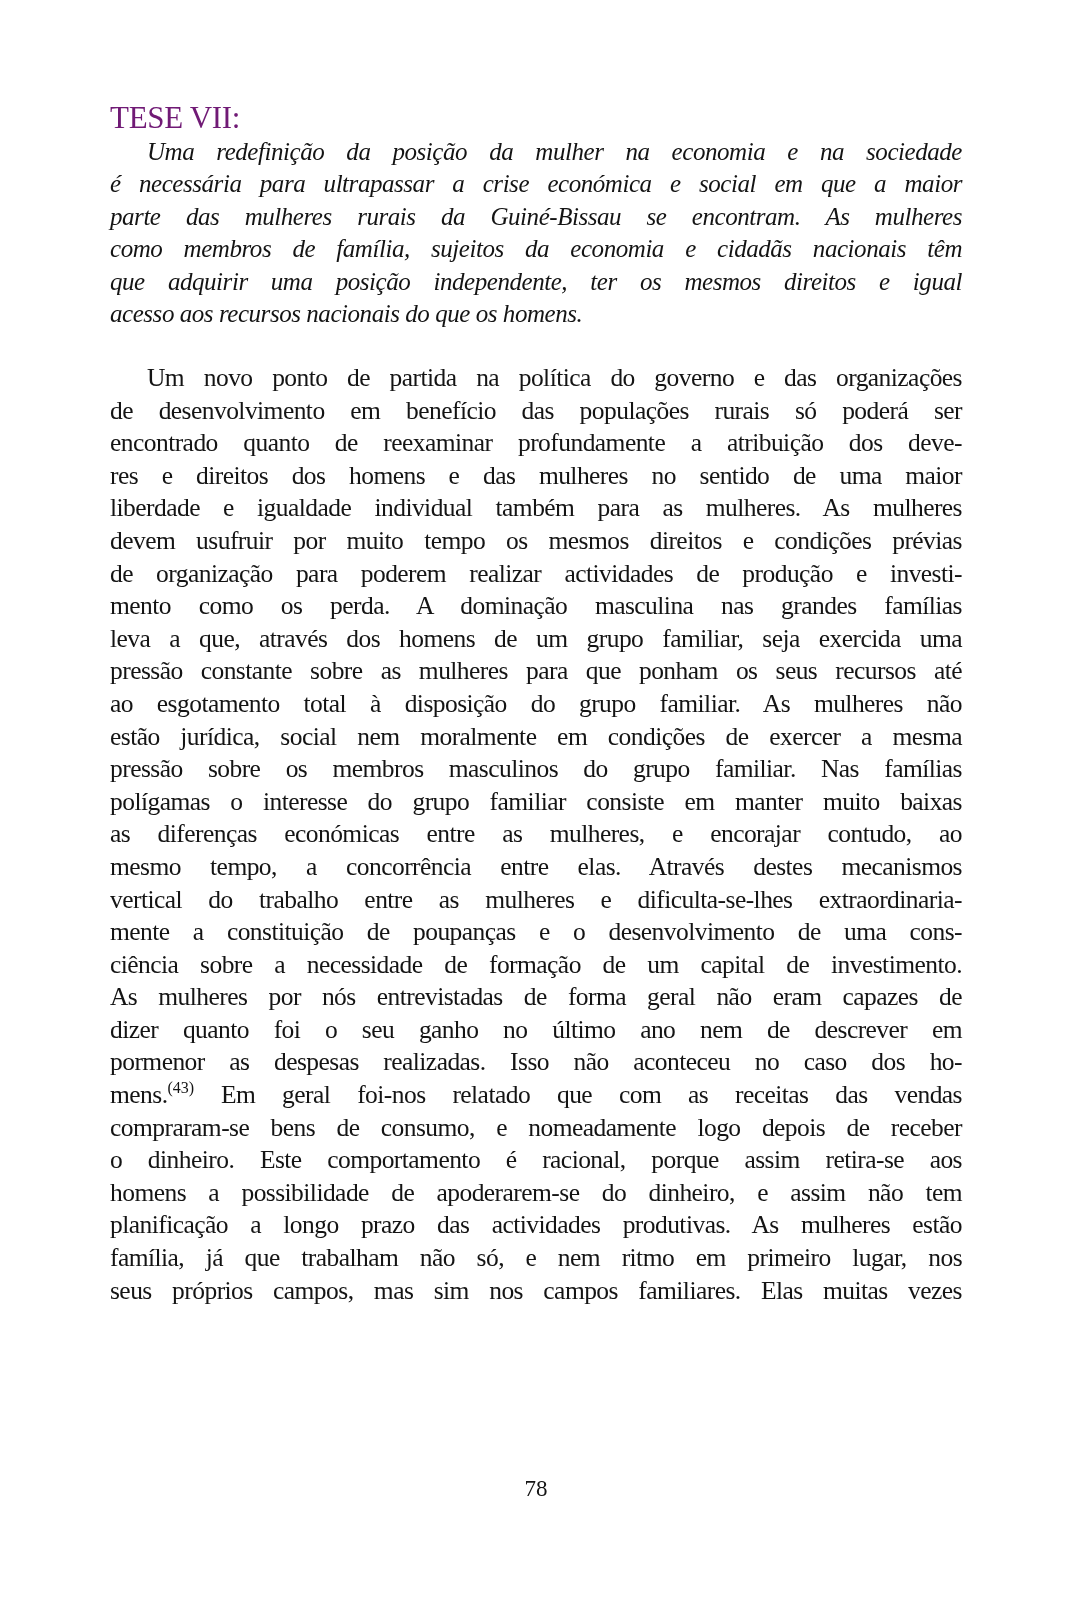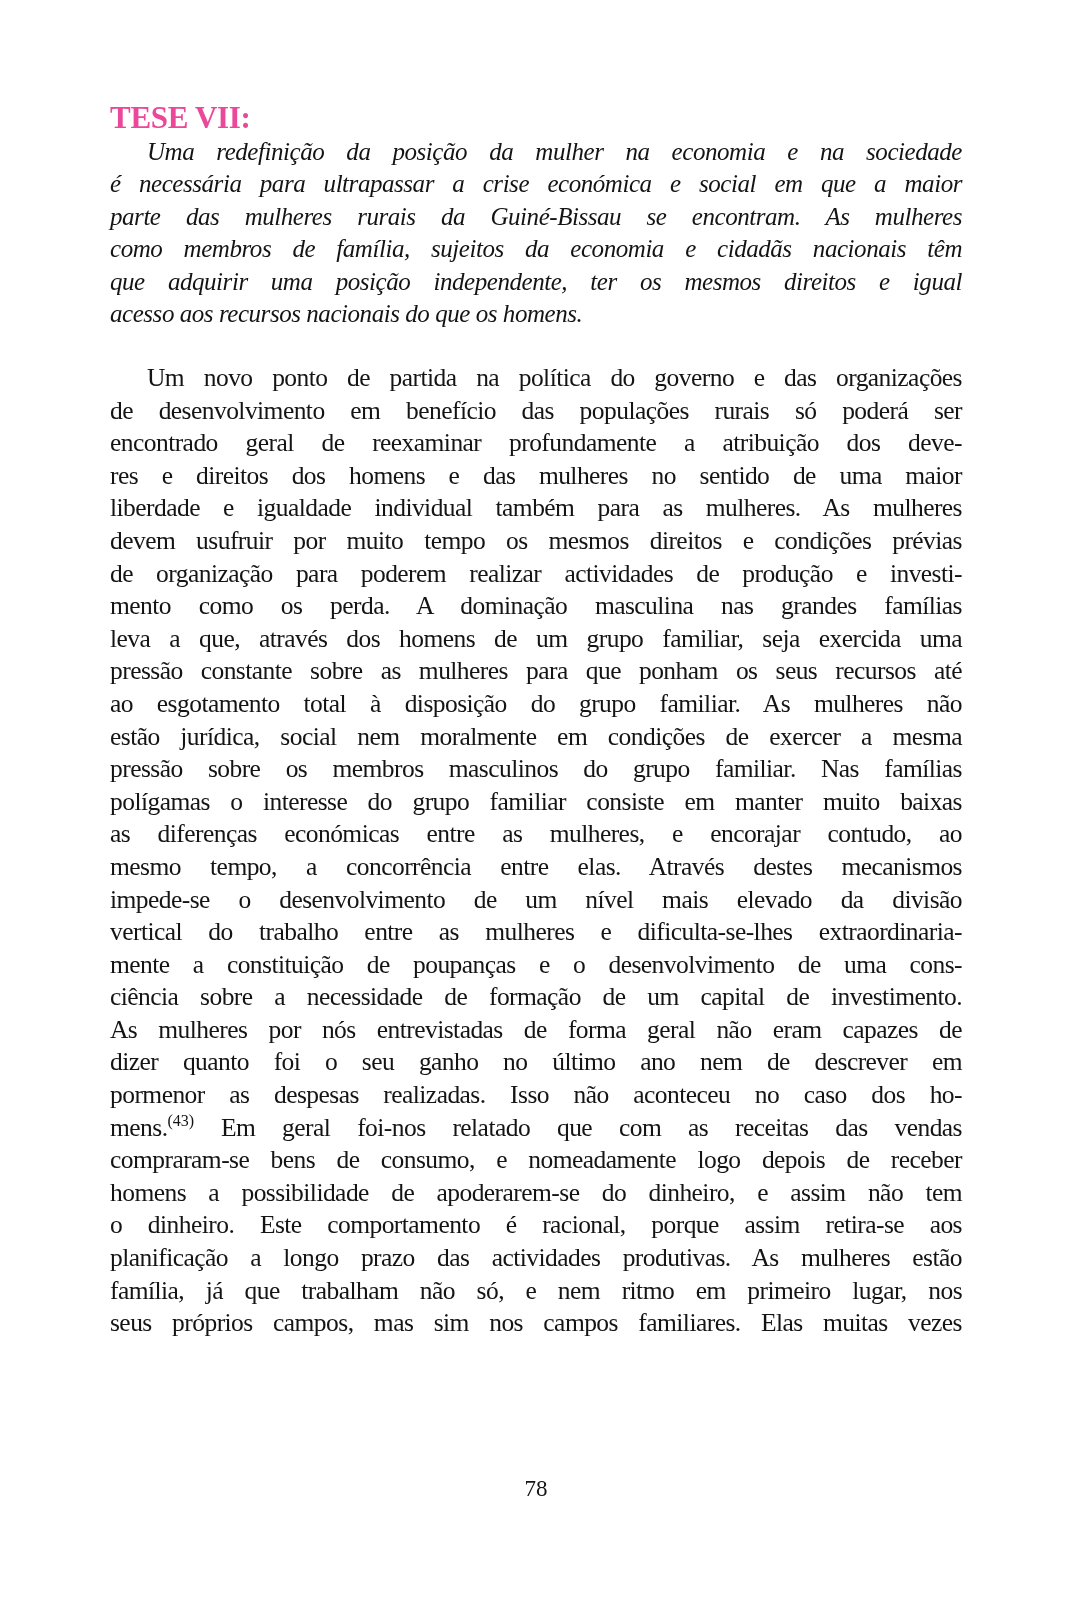--- a/index.html
+++ b/index.html
@@ -19,26 +19,26 @@
       position: absolute;
       left: 0; top: 0;
       width: 1088px;
       height: 1600px;
     }
     .heading {
       position: absolute;
       left: 110px;
       top: 101px;
       font-family: "Liberation Serif", serif;
-      font-weight: bold;
+      font-weight: normal;
       font-size: 31px;
       letter-spacing: -0.3px;
       line-height: 34px;
       margin: 0;
-      color: #ec4899;
+      color: #701a75;
     }
     .block {
       position: absolute;
       left: 110px;
       width: 852px;
     }
     .line {
       display: block;
       height: 32.6px;
       line-height: 32.6px;
@@ -92,45 +92,44 @@
     <span class="line">é necessária para ultrapassar a crise económica e social em que a maior</span>
     <span class="line">parte das mulheres rurais da Guiné-Bissau se encontram. As mulheres</span>
     <span class="line">como membros de família, sujeitos da economia e cidadãs nacionais têm</span>
     <span class="line">que adquirir uma posição independente, ter os mesmos direitos e igual</span>
     <span class="line last">acesso aos recursos nacionais do que os homens.</span>
   </div>
 
   <div class="block body-text">
     <span class="line indent">Um novo ponto de partida na política do governo e das organizações</span>
     <span class="line">de desenvolvimento em benefício das populações rurais só poderá ser</span>
-    <span class="line">encontrado geral de reexaminar profundamente a atribuição dos deve-</span>
+    <span class="line">encontrado quanto de reexaminar profundamente a atribuição dos deve-</span>
     <span class="line">res e direitos  dos homens e das mulheres no sentido de uma maior</span>
     <span class="line">liberdade e igualdade individual também para as mulheres. As mulheres</span>
     <span class="line">devem usufruir por muito tempo os mesmos direitos e condições prévias</span>
     <span class="line">de organização para poderem realizar actividades de produção e investi-</span>
     <span class="line">mento como os perda. A dominação masculina nas grandes famílias</span>
     <span class="line">leva a que, através dos homens de um grupo familiar, seja exercida uma</span>
     <span class="line">pressão constante sobre as mulheres para que ponham os seus recursos até</span>
     <span class="line">ao esgotamento total à disposição do grupo familiar. As mulheres não</span>
     <span class="line">estão jurídica, social nem moralmente em condições de exercer a mesma</span>
     <span class="line">pressão sobre os membros masculinos do grupo familiar. Nas famílias</span>
     <span class="line">polígamas o interesse do grupo familiar consiste em manter muito baixas</span>
     <span class="line">as diferenças económicas entre as mulheres, e encorajar contudo, ao</span>
     <span class="line">mesmo tempo, a concorrência entre elas. Através destes mecanismos</span>
-    <span class="line">impede-se o desenvolvimento de um nível mais elevado da divisão</span>
     <span class="line">vertical do trabalho entre as mulheres e dificulta-se-lhes extraordinaria-</span>
     <span class="line">mente a constituição de poupanças e o desenvolvimento de uma cons-</span>
     <span class="line">ciência sobre a necessidade de formação de um capital de investimento.</span>
     <span class="line">As mulheres por nós entrevistadas de forma geral não eram capazes de</span>
     <span class="line">dizer quanto foi o seu ganho no último ano nem de descrever em</span>
     <span class="line">pormenor as despesas realizadas. Isso não aconteceu no caso dos ho-</span>
     <span class="line"><span>mens.</span><sup class="fn">(43)</sup><span> Em geral foi-nos relatado que com as receitas das vendas</span></span>
     <span class="line">compraram-se bens de consumo, e nomeadamente logo depois de receber</span>
+    <span class="line">o dinheiro. Este comportamento é racional, porque assim retira-se aos</span>
     <span class="line">homens a possibilidade de apoderarem-se do dinheiro, e assim não tem</span>
-    <span class="line">o dinheiro. Este comportamento é racional, porque assim retira-se aos</span>
     <span class="line">planificação a longo prazo das actividades produtivas. As mulheres estão</span>
     <span class="line">família, já que trabalham não só, e nem ritmo em primeiro lugar, nos</span>
     <span class="line">seus próprios campos, mas sim nos campos familiares. Elas muitas vezes</span>
   </div>
 
   <div class="page-number">78</div>
 
 </div>
 
 </body></html>

